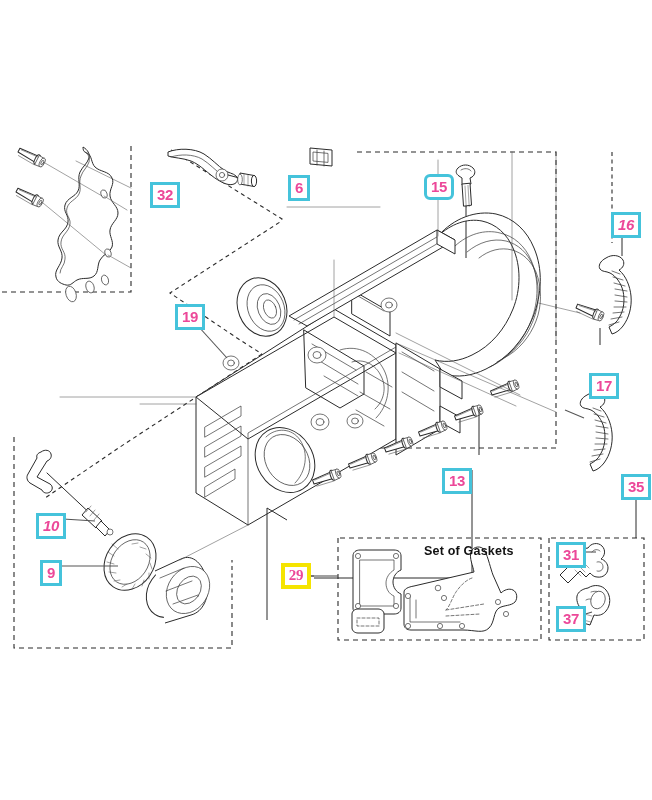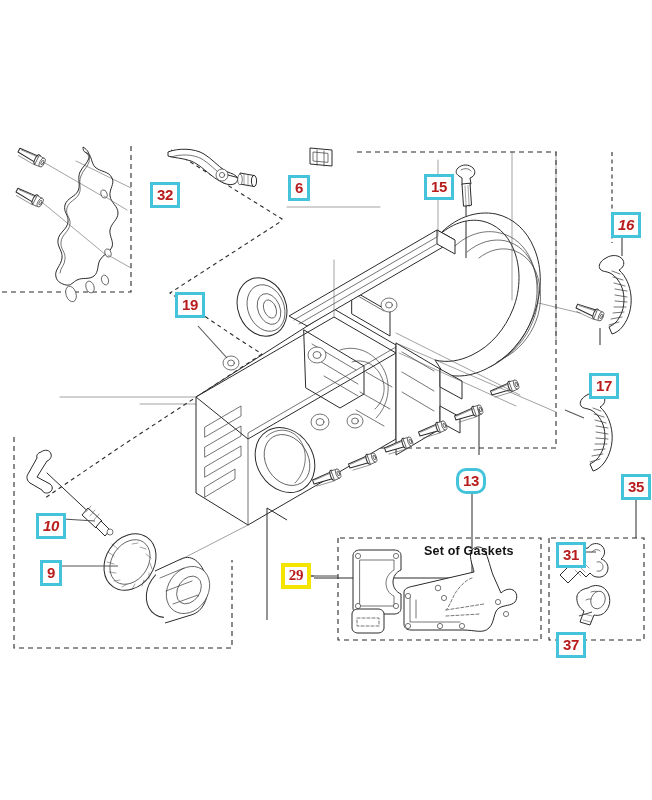--- a/index.html
+++ b/index.html
@@ -26,21 +26,21 @@
     position:absolute;
     box-sizing:border-box;
     background:#ffffff;
     border:3px solid var(--hl, #45c3db);
     display:flex;
     align-items:center;
     justify-content:center;
     font-weight:bold;
     font-size:15px;
     line-height:1;
-    color:#b91c1c;
+    color:#ec4899;
     letter-spacing:-0.3px;
     font-family:"Liberation Sans", sans-serif;
     padding:0 1px 1px 1px;
     cursor:pointer;
     user-select:none;
   }
   .callout.sel{ --hl:#f5e400; border-width:4px; }
   .callout.w1{ width:22px; height:26px; }
   .callout.w2{ width:30px; height:26px; }
 
@@ -394,37 +394,37 @@
       <path d="M438,236 L438,160"></path>
       <path d="M140,404 L196,404"></path>
     </g>
   </svg>
   </div>
 
   <div class="callout w2" style="left:150px;top:182px;">32</div>
 
   <div class="callout w1" style="left:288px;top:175px;">6</div>
 
-  <div class="callout w2" style="left:424px;top:174px;">15</div>
+  <div class="callout w2" style="left:424px;top:174px;border-radius:6px;">15</div>
 
   <div class="callout w2" style="left:611px;top:212px;font-style:italic;">16</div>
 
   <div class="callout w2" style="left:589px;top:373px;">17</div>
 
-  <div class="callout w2" style="left:175px;top:292px;text-align:right;">19</div>
-
-  <div class="callout w2" style="left:456px;top:468px;border-radius:10px;">13</div>
+  <div class="callout w2" style="left:175px;top:304px;text-align:right;">19</div>
+
+  <div class="callout w2" style="left:442px;top:468px;">13</div>
 
   <div class="callout w2" style="left:621px;top:474px;text-align:center;">35</div>
 
   <div class="callout w2" style="left:36px;top:513px;font-style:italic;">10</div>
 
   <div class="callout w1" style="left:40px;top:560px;">9</div>
 
   <div class="callout w2 sel" style="left:281px;top:563px;font-family:Liberation Serif, serif;">29</div>
 
   <div class="callout w2" style="left:556px;top:542px;">31</div>
 
-  <div class="callout w2" style="left:556px;top:632px;">37</div>
+  <div class="callout w2" style="left:556px;top:606px;">37</div>
 
   <div class="gasket-title" style="left:400px;top:544px;">Set of Gaskets</div>
 
 </div>
 
 </body></html>

